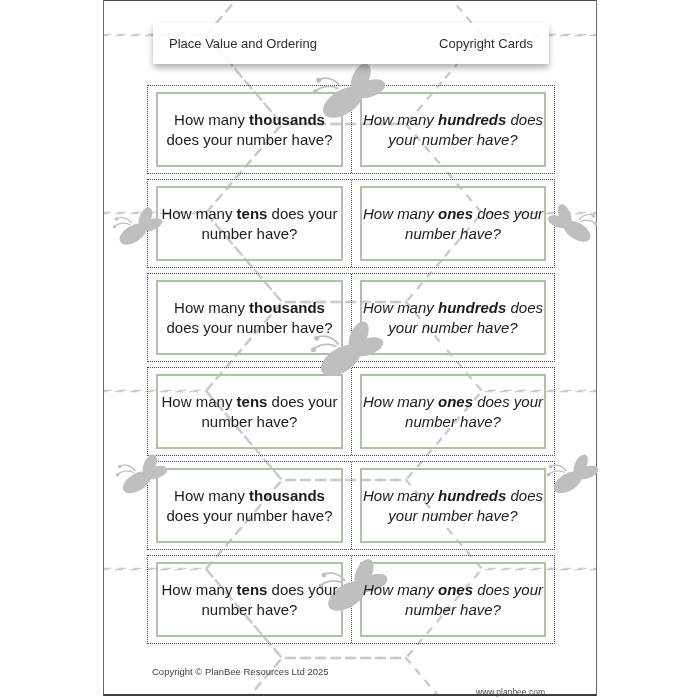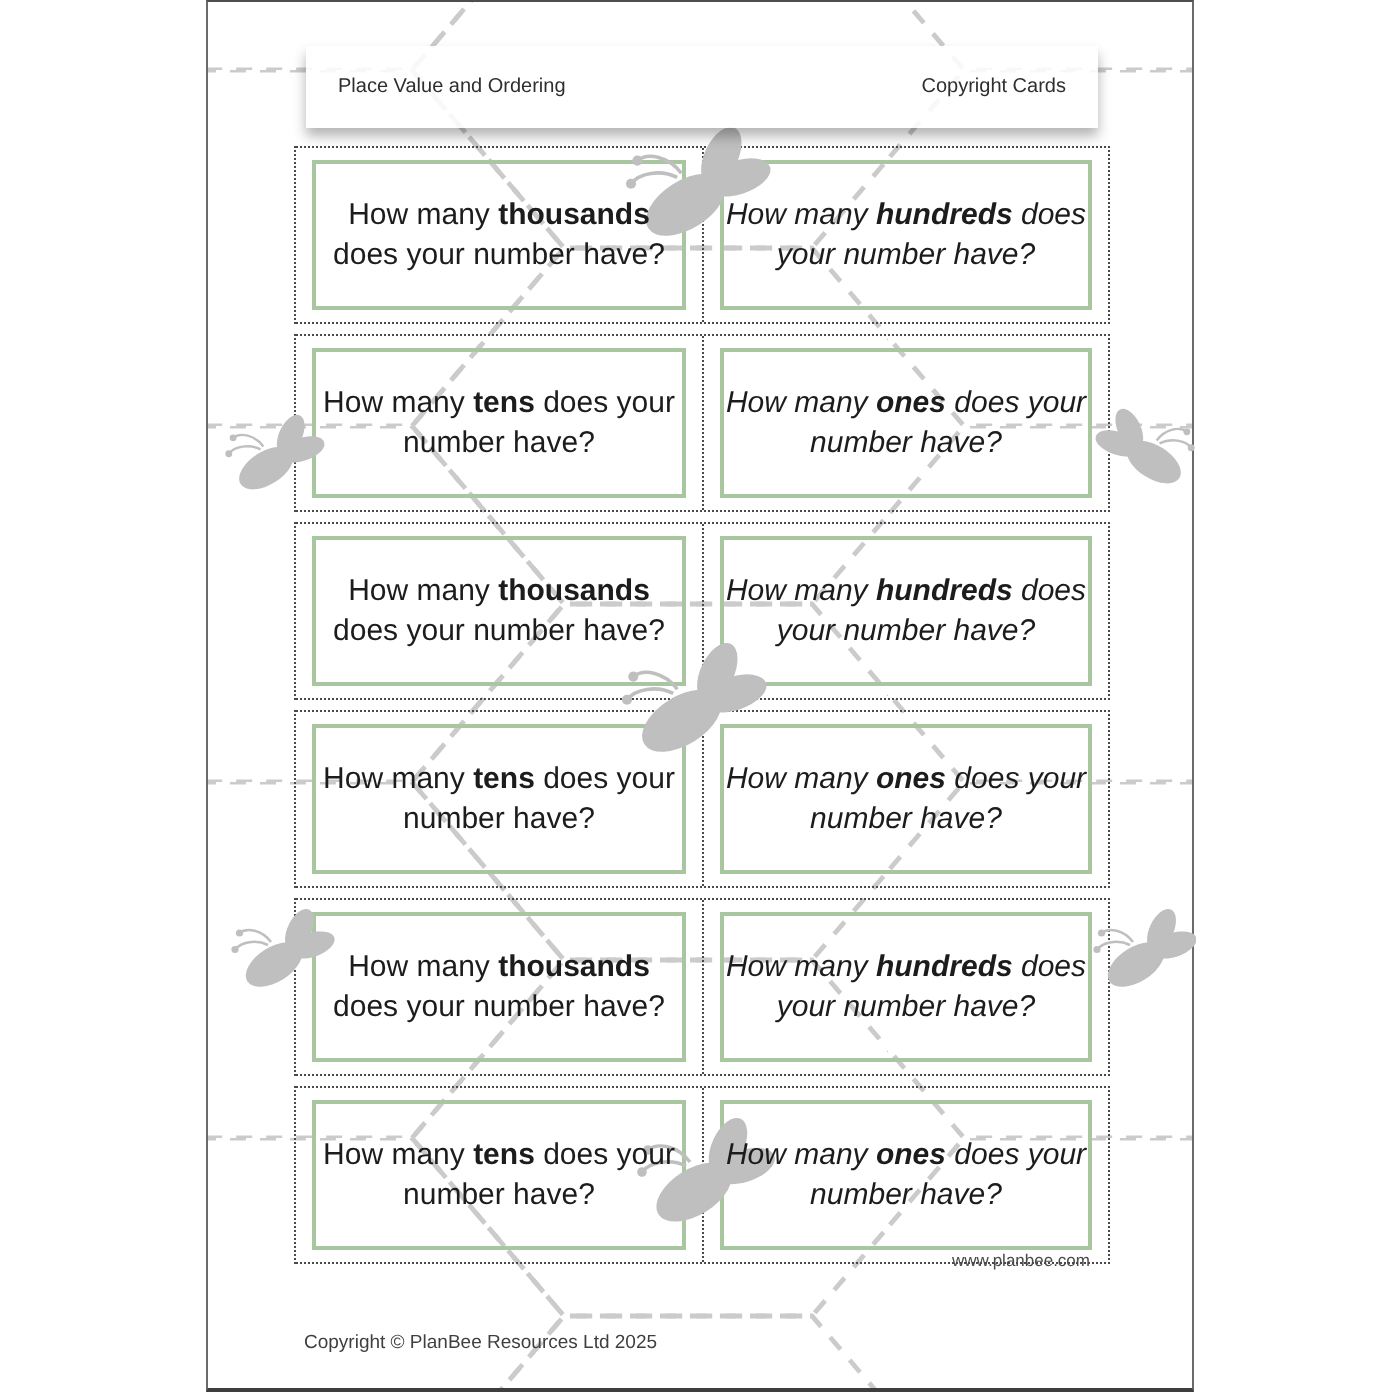--- a/index.html
+++ b/index.html
@@ -9,33 +9,33 @@
   html,body{margin:0;padding:0;background:#fff;}
   .canvas{position:relative;width:700px;height:700px;background:#ffffff;overflow:hidden;
           font-family:"Liberation Sans", sans-serif;}
   .page{position:absolute;left:103px;top:0px;width:494px;height:696px;background:#fff;
         border:1px solid var(--page-border);border-top-color:#4e4e4e;
         border-bottom:2px solid #3e3e3e;box-sizing:border-box;}
   .hexbg{position:absolute;left:0;top:0;width:492px;height:693px;}
   .header-bar{position:absolute;left:49px;top:22px;width:396px;height:41px;z-index:4;
         background:rgba(255,255,255,0.87);box-shadow:0 4px 6px rgba(0,0,0,0.30);
         display:flex;justify-content:space-between;align-items:center;
-        padding:0 16px;box-sizing:border-box;font-size:10px;color:var(--header-text);}
-  .cards{position:absolute;left:43px;top:72px;width:408px;}
+        padding:0 16px;box-sizing:border-box;font-size:13px;color:var(--header-text);}
+  .cards{position:absolute;left:43px;top:84px;width:408px;}
   .cut-row{height:89px;margin-bottom:5px;border:1px dotted var(--cut);
         display:flex;box-sizing:border-box;}
   .cut-cell{width:50%;padding:6px 8px;box-sizing:border-box;}
   .cut-cell + .cut-cell{border-left:1px dotted var(--cut);font-style:italic;}
   .card{height:100%;border:2px solid var(--green);box-sizing:border-box;
         display:flex;align-items:center;justify-content:center;text-align:center;}
   .card-text{position:relative;z-index:3;font-size:15px;line-height:20px;color:var(--text);}
   .card-text .b{font-weight:bold;}
   .bees{position:absolute;left:0;top:0;width:494px;height:696px;z-index:2;pointer-events:none;}
   .foot-left{position:absolute;left:48px;top:654px;z-index:3;font-size:9.5px;color:var(--footer-text);margin-top:11px;}
-  .foot-right{position:absolute;right:51px;top:624px;z-index:3;font-size:8.5px;color:#4a4a4a;}
+  .foot-right{position:absolute;right:51px;top:686px;z-index:3;font-size:8.5px;color:#4a4a4a;}
 </style>
 </head>
 <body>
 
 <div class="canvas">
   <div class="page">
 
     <svg class="hexbg" width="492" height="693" xmlns="http://www.w3.org/2000/svg">
       <defs>
         <pattern id="hexpat" width="400" height="178" patternUnits="userSpaceOnUse" patternTransform="translate(-60,34)">

